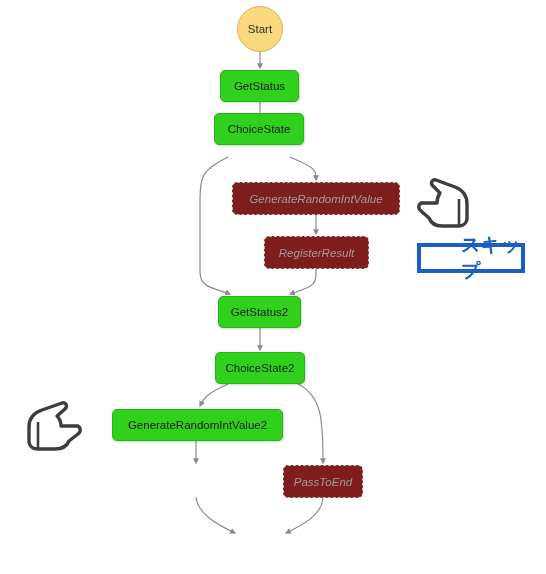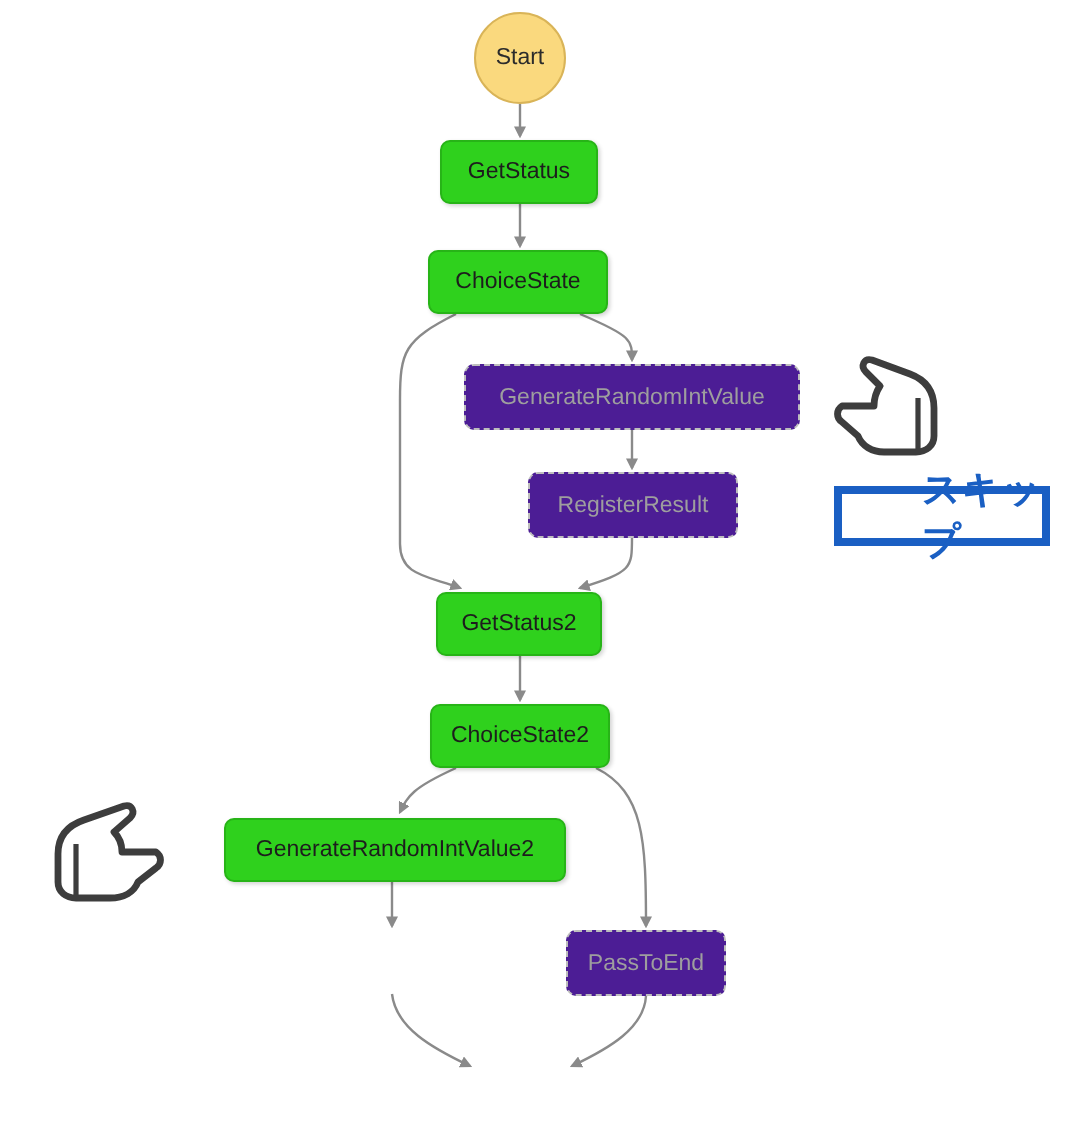--- a/index.html
+++ b/index.html
@@ -44,25 +44,26 @@
   }
   .node-active {
     background: #2fd11d;
     border: 1px solid #27b417;
     border-radius: 5px;
     color: #1d1d1d;
     font-size: 11.5px;
     box-shadow: 1px 1px 2px rgba(0,0,0,0.18);
   }
   .node-skipped {
-    background: #4c1d95;
+    background: #7f1d1d;
     border: 1px dashed #bdbdbd;
     border-radius: 5px;
     color: #9e9e9e;
     font-size: 11.5px;
+    font-style: italic;
   }
   
   .callout {
     position: absolute;
     box-sizing: border-box;
     display: flex;
     align-items: center;
     justify-content: center;
     font-weight: bold;
     font-size: 19px;
@@ -121,21 +122,21 @@
   </svg>
 
   <div class="node node-terminal" style="left:237px; top:6px; width:46px; height:46px;">
     <span>Start</span>
   </div>
 
   <div class="node node-active" style="left:220px; top:70px; width:79px; height:32px;">
     <span>GetStatus</span>
   </div>
 
-  <div class="node node-active" style="left:214px; top:125px; width:90px; height:32px;">
+  <div class="node node-active" style="left:214px; top:113px; width:90px; height:32px;">
     <span>ChoiceState</span>
   </div>
 
   <div class="node node-skipped" style="left:232px; top:182px; width:168px; height:33px;">
     <span>GenerateRandomIntValue</span>
   </div>
 
   <div class="node node-skipped" style="left:264px; top:236px; width:105px; height:33px;text-align:center;">
     <span>RegisterResult</span>
   </div>

